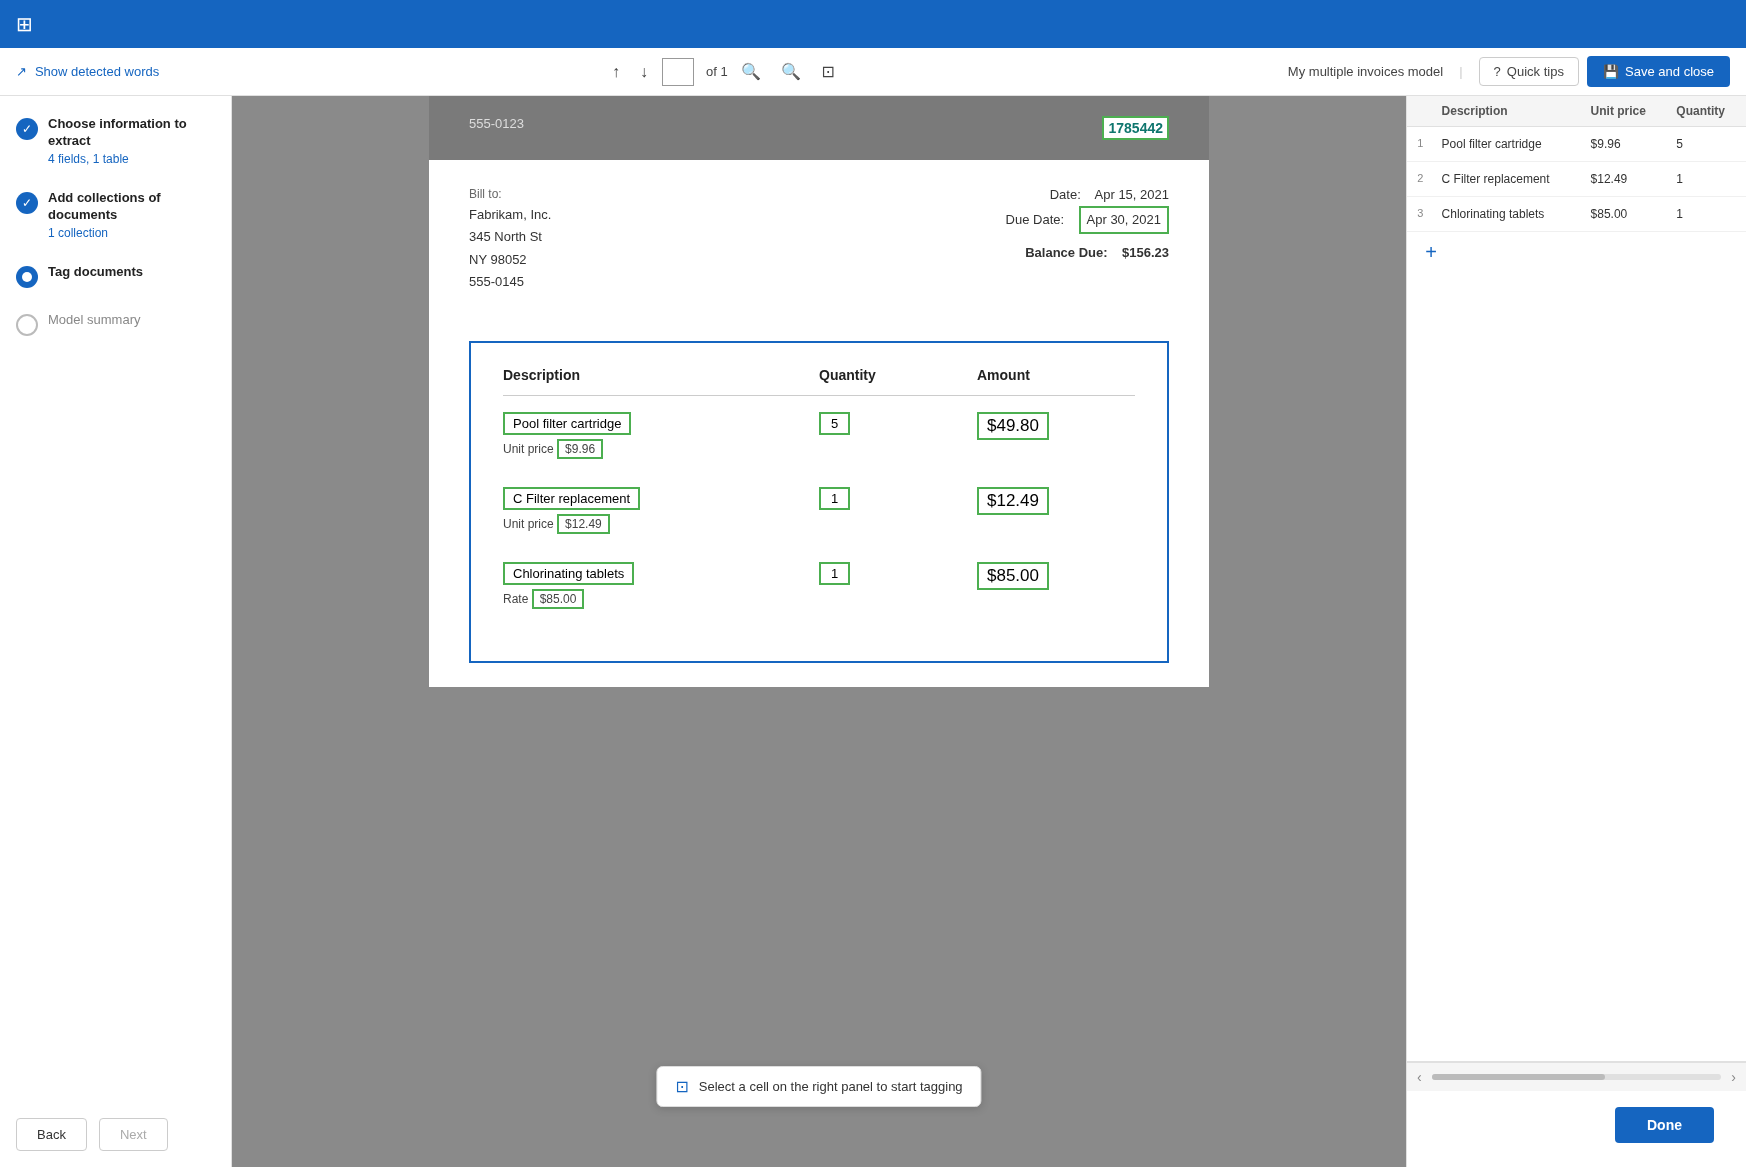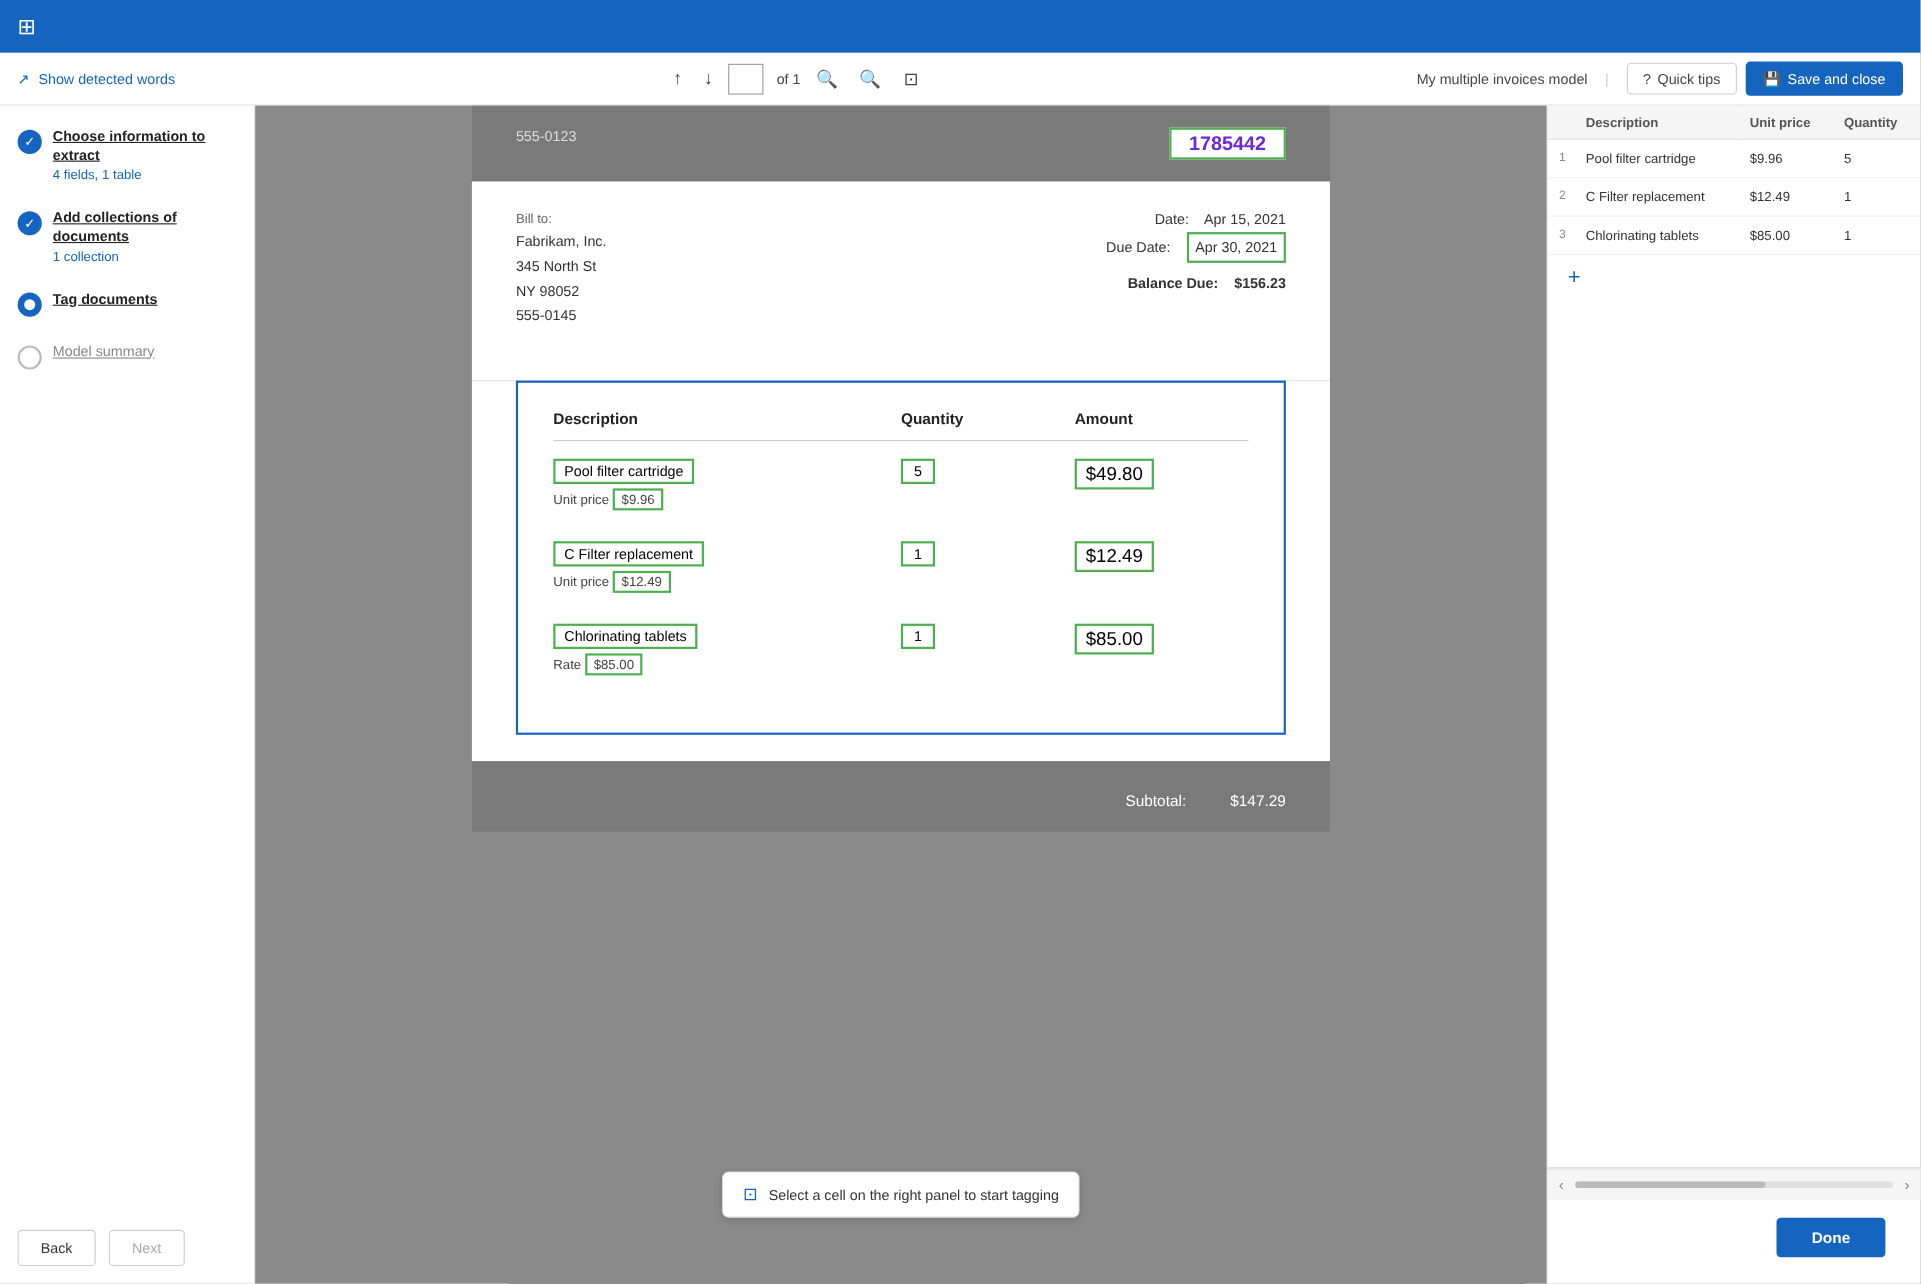--- a/index.html
+++ b/index.html
@@ -49,38 +49,38 @@
       border-right: 1px solid #e0e0e0;
       padding: 20px 16px;
       flex-shrink: 0;
     }
     .sidebar-step { display: flex; align-items: flex-start; margin-bottom: 24px; gap: 10px; }
     .step-icon { width: 22px; height: 22px; border-radius: 50%; flex-shrink: 0; display: flex; align-items: center; justify-content: center; margin-top: 2px; }
     .step-icon.completed { background: #1565c0; color: white; font-size: 12px; }
     .step-icon.active { background: #1565c0; color: white; font-size: 12px; }
     .step-icon.inactive { background: white; border: 2px solid #bbb; color: #bbb; font-size: 11px; }
     .step-content { flex: 1; }
-    .step-title { font-size: 13px; font-weight: 600; color: #222; line-height: 1.3; text-decoration: underline; }
+    .step-title { font-size: 13px; font-weight: 600; color: #222; line-height: 1.3; }
     .step-subtitle { font-size: 12px; color: #1565c0; margin-top: 2px; }
 
     
     .doc-area {
       flex: 1;
       background: #8a8a8a;
       overflow: auto;
       position: relative;
       display: flex;
       flex-direction: column;
       align-items: flex-start;
     }
     .doc-scroll { width: 100%; display: flex; flex-direction: column; align-items: center; padding: 0; }
 
     
     .invoice-top { background: #7a7a7a; width: 780px; padding: 20px 40px 20px 40px; }
-    .invoice-number-box { float: right; border: 2px solid #4caf50; padding: 2px 16px; background: white; color: #6d28d9; font-size: 18px; font-weight: bold; }
+    .invoice-number-box { float: right; border: 2px solid #4caf50; padding: 2px 4px; background: white; color: #0f766e; font-size: 14px; font-weight: bold; }
 
     .invoice-white { background: white; width: 780px; padding: 24px 40px; }
     .bill-to-section { display: flex; justify-content: space-between; margin-bottom: 24px; }
     .bill-to-left { font-size: 13px; color: #333; line-height: 1.7; }
     .bill-to-label { font-size: 12px; color: #666; }
     .bill-to-right { font-size: 13px; color: #333; text-align: right; line-height: 1.7; }
     .date-highlight { border: 2px solid #4caf50; padding: 1px 6px; display: inline-block; }
     .balance-due { font-weight: bold; }
 
     
@@ -290,26 +290,20 @@
             <div class="item-desc">
               <div><span class="item-name-box">Chlorinating tablets</span></div>
               <div class="item-unit">Rate <span class="item-unit-price">$85.00</span></div>
             </div>
             <div><span class="item-qty">1</span></div>
             <div><span class="item-amount">$85.00</span></div>
           </div>
         </div>
       </div>
 
-      <div class="invoice-bottom">
-        <div class="subtotal-row">
-          <span>Subtotal:</span>
-          <span>$147.29</span>
-        </div>
-      </div>
 
     </div>
 
     <div class="tooltip-bar">
       <span class="tooltip-icon">⊡</span>
       <span>Select a cell on the right panel to start tagging</span>
     </div>
 
   </div>
 

